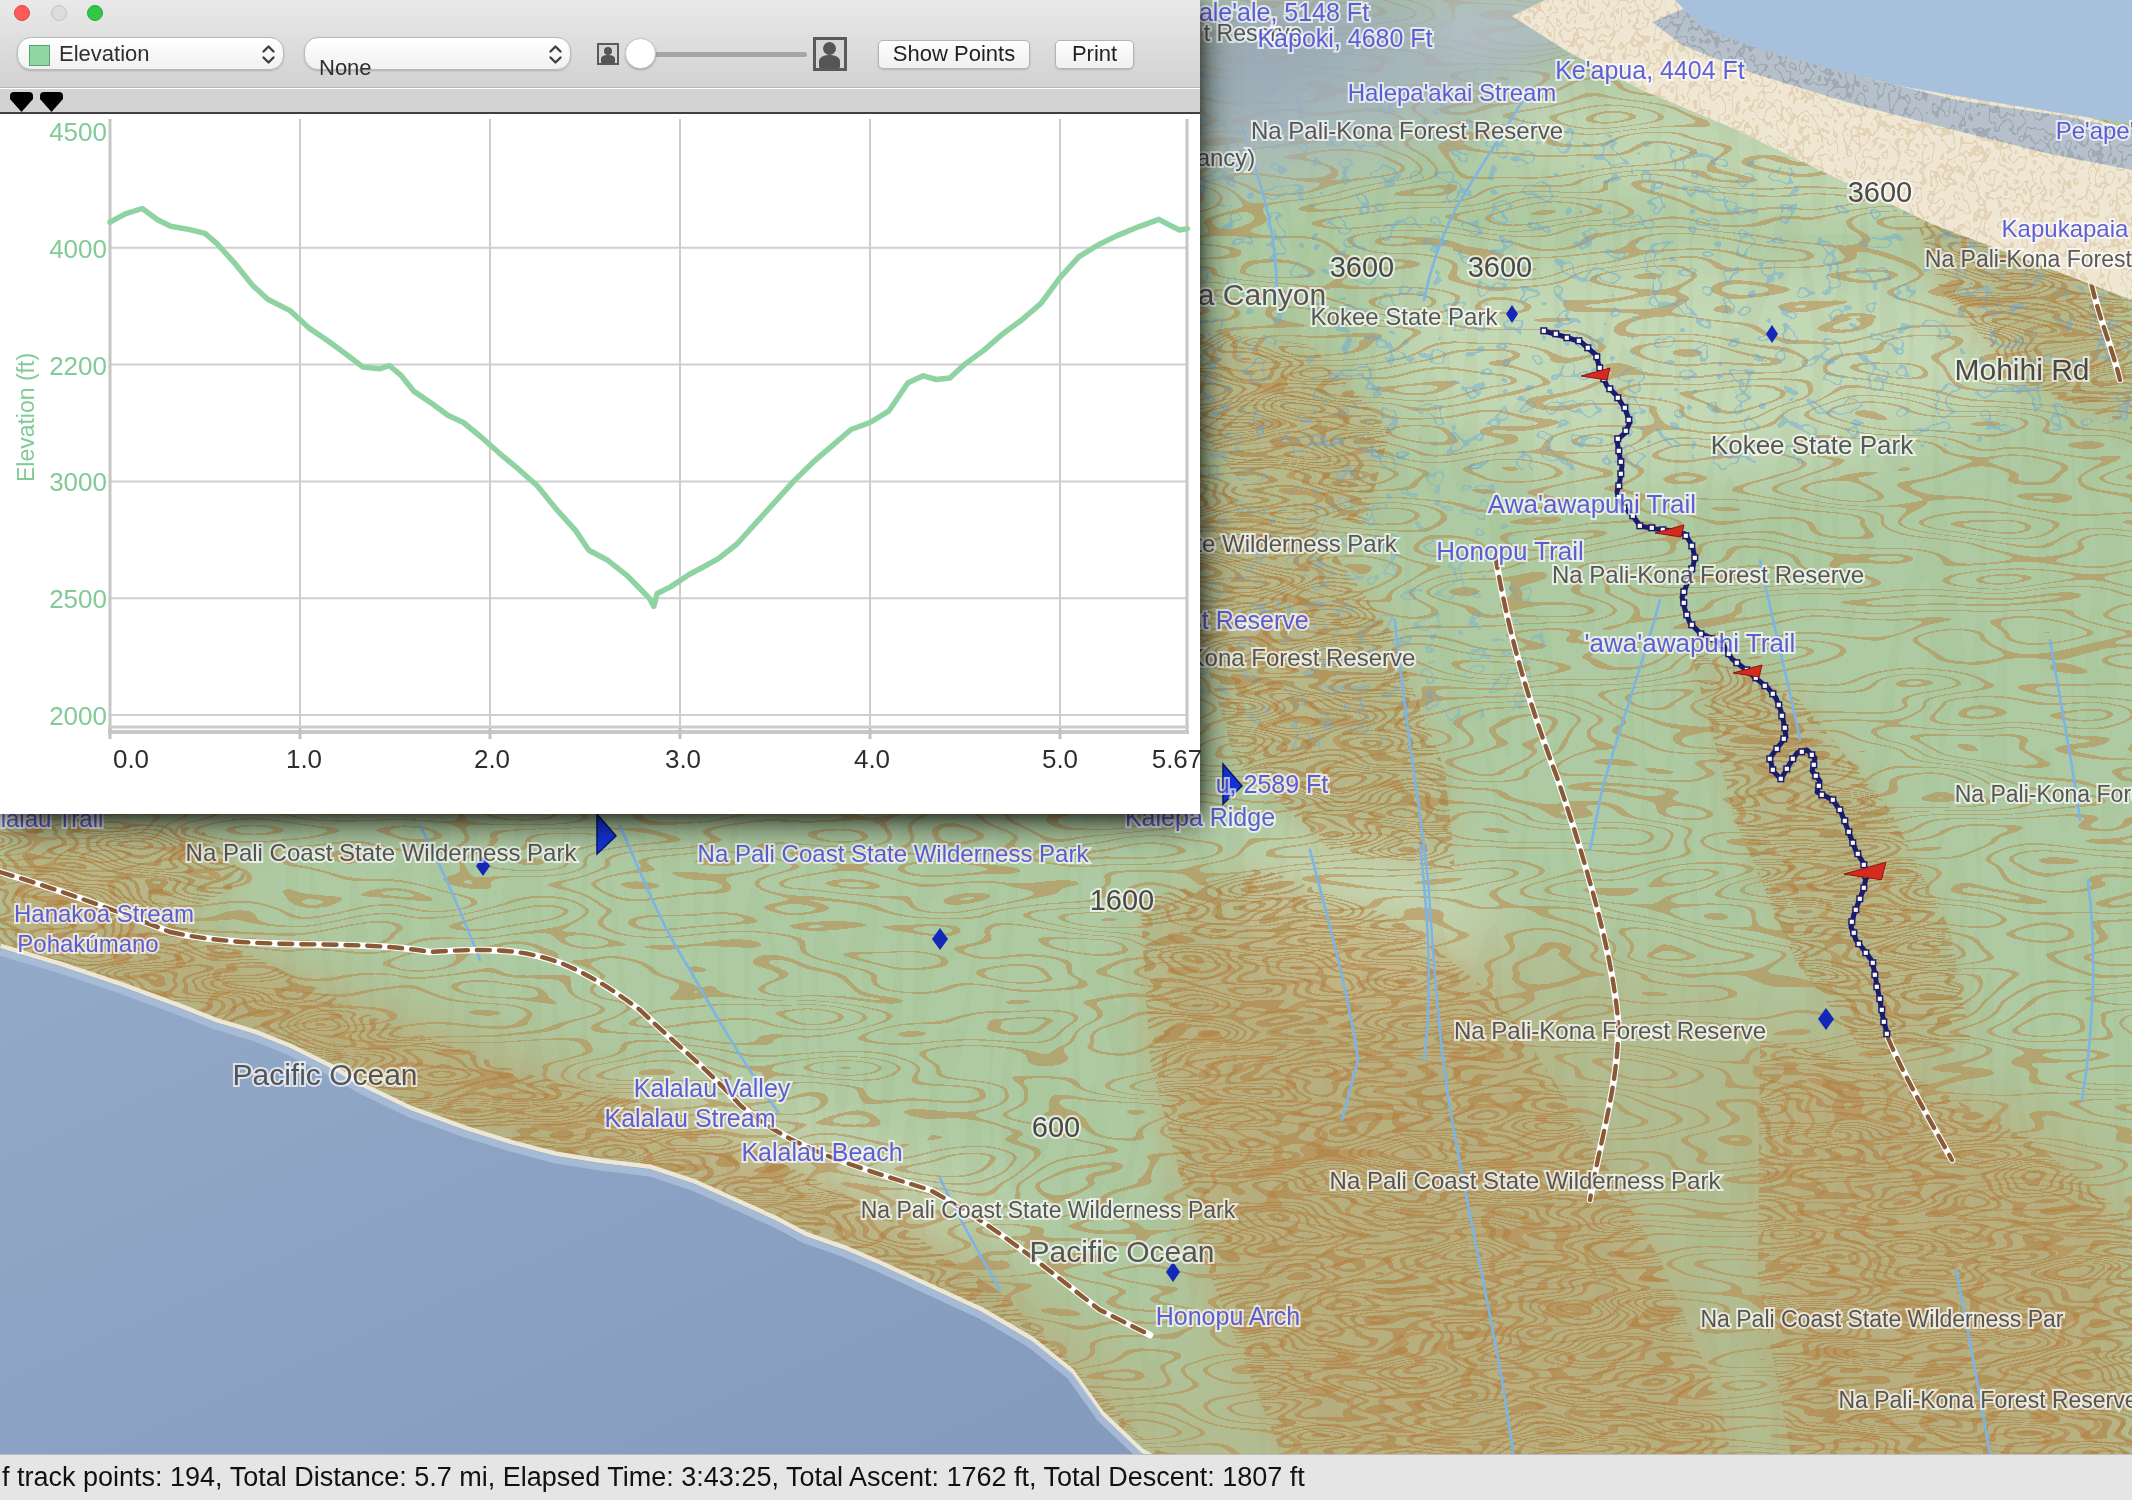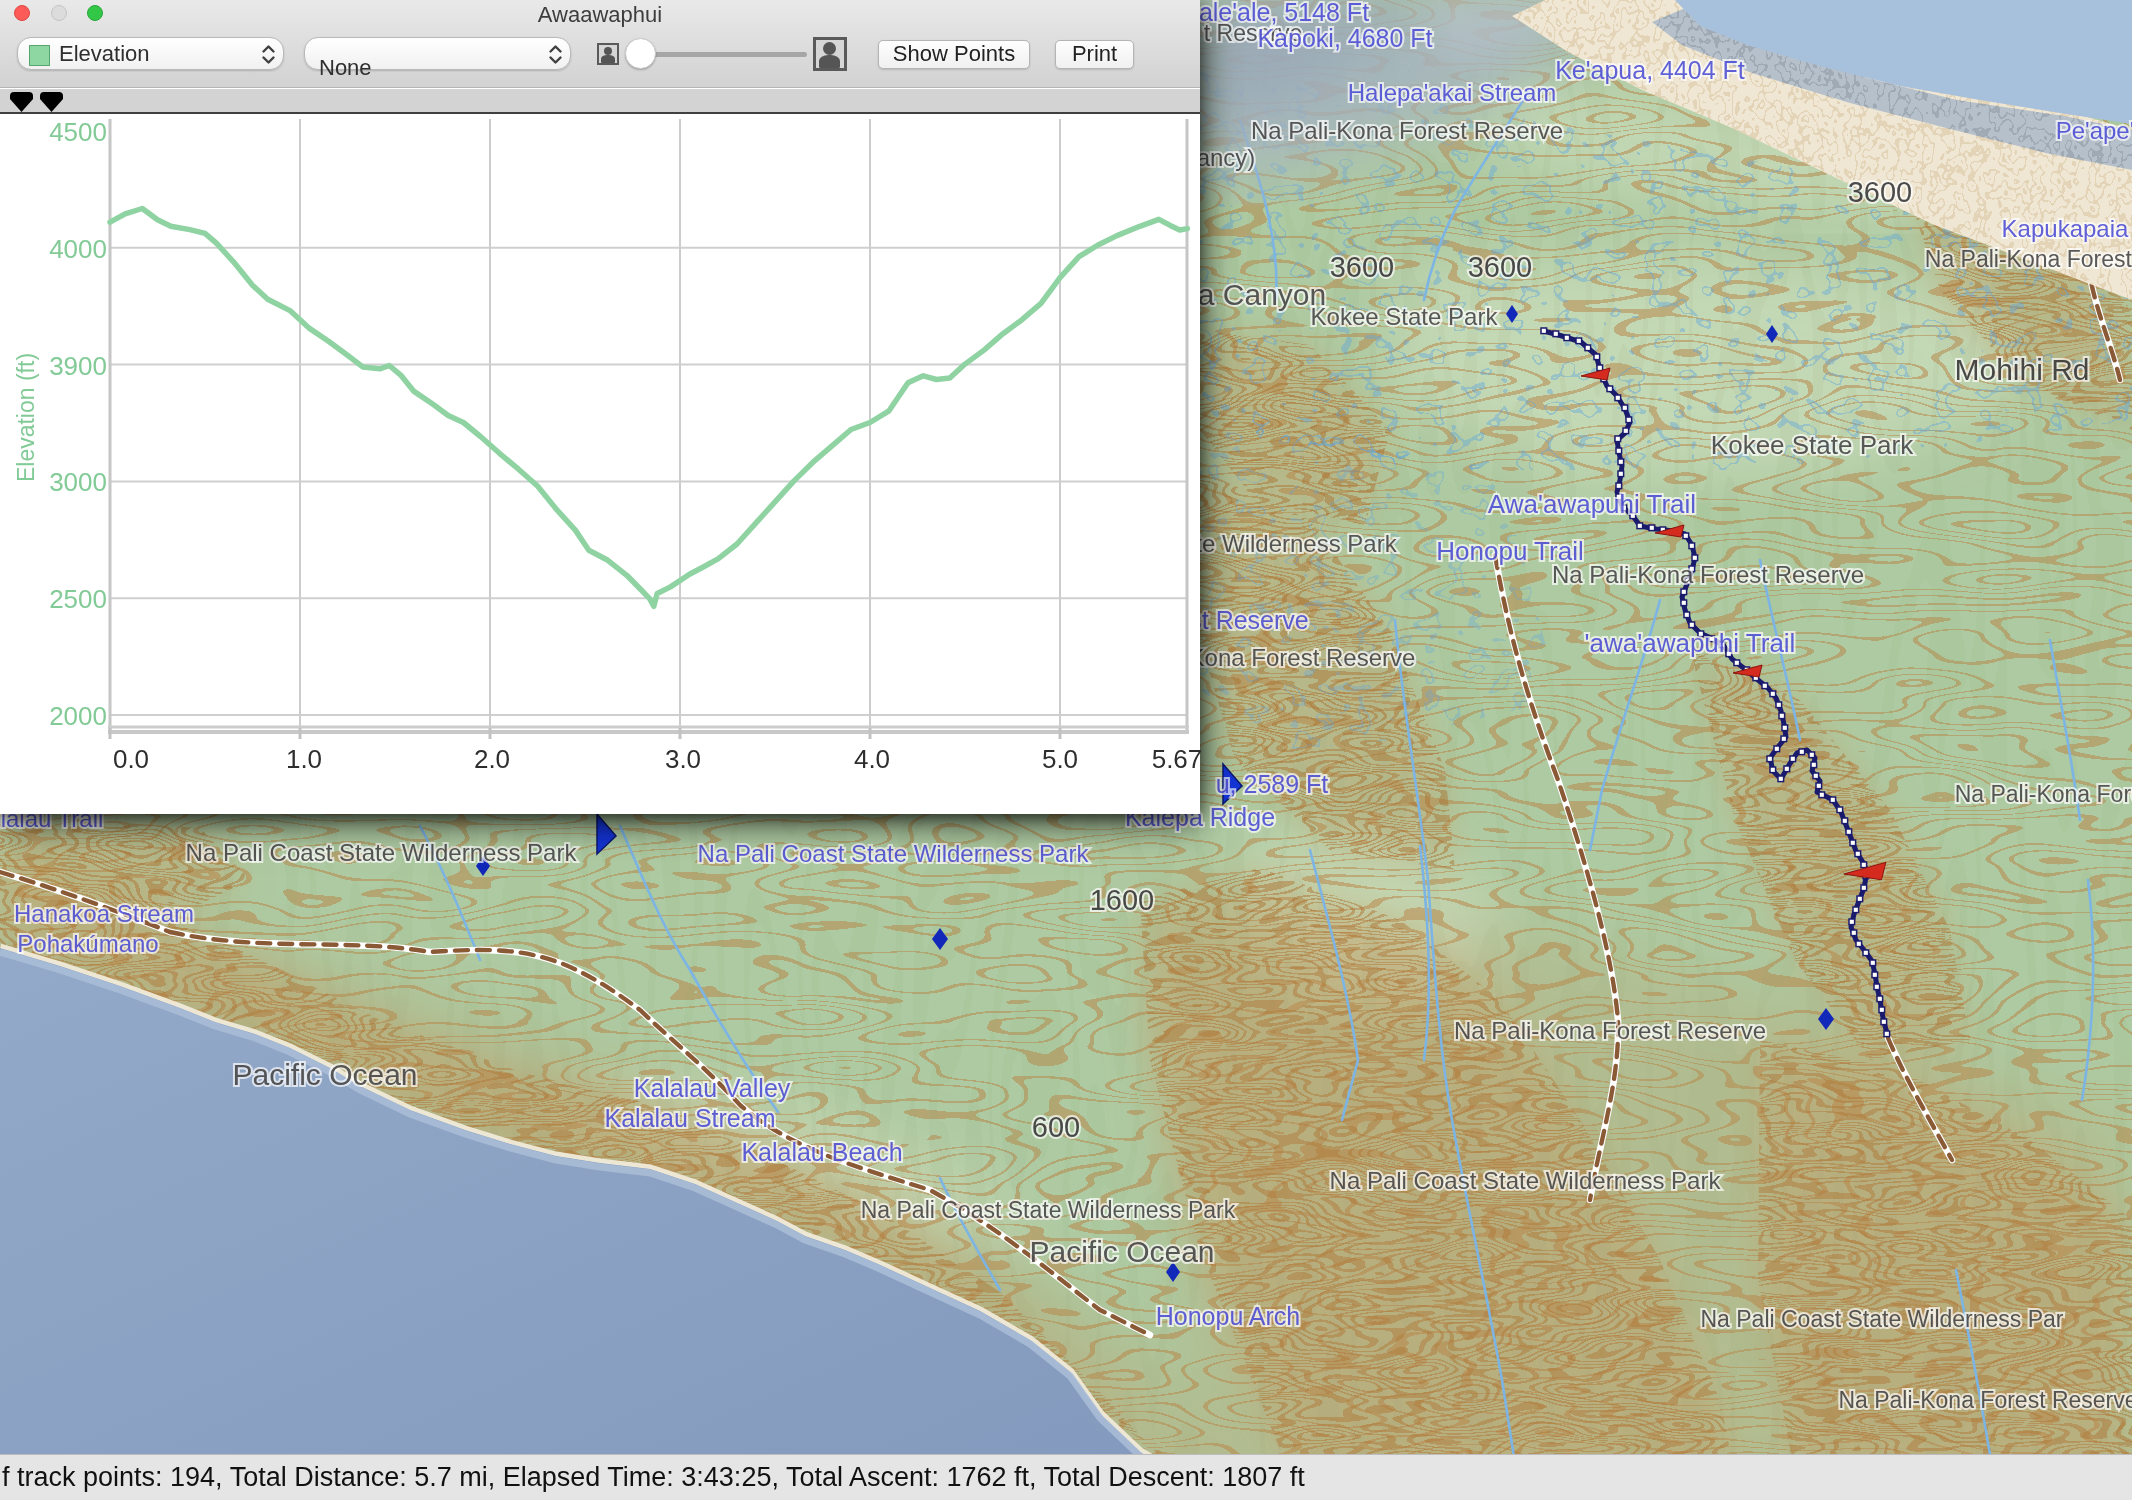--- a/index.html
+++ b/index.html
@@ -312,21 +312,20 @@
 <text x="1228" y="1325" text-anchor="middle" font-size="25" fill="#5556d8" stroke="#ffffff" stroke-width="4" paint-order="stroke" stroke-opacity="0.75" opacity="0.92">Honopu Arch</text>
 <text x="1882" y="1327" text-anchor="middle" font-size="23" fill="#4e4e4e" stroke="#ffffff" stroke-width="4" paint-order="stroke" stroke-opacity="0.75" opacity="0.92">Na Pali Coast State Wilderness Par</text>
 <text x="1988" y="1408" text-anchor="middle" font-size="23" fill="#4e4e4e" stroke="#ffffff" stroke-width="4" paint-order="stroke" stroke-opacity="0.75" opacity="0.92">Na Pali-Kona Forest Reserve</text>
     </g>
 </svg>
 <div id="win">
   <div id="titlebar">
     <div class="tl" style="left:14px;background:#fc5b57;border:1px solid #dd4743"></div>
     <div class="tl" style="left:51px;background:#dcdcdc;border:1px solid #c4c4c4"></div>
     <div class="tl" style="left:87px;background:#33c748;border:1px solid #27a73a"></div>
-    <div id="title">Awaawaphui</div>
     <div class="dd" style="left:17px;width:267px;">
         <span style="position:absolute;left:11px;top:7px;width:21px;height:21px;background:#8ed6a2;border:1px solid #57a76d"></span>
         <span style="position:absolute;left:41px;top:3px">Elevation</span>
       <svg class="chev" viewBox="0 0 19 23">
           <path d="M4.5,8.5 L9.5,3.5 L14.5,8.5 M4.5,14.5 L9.5,19.5 L14.5,14.5" stroke="#3f3f3f" stroke-width="2.4" fill="none" stroke-linecap="round" stroke-linejoin="round"></path>
         </svg>
       </div>
     <div class="dd" style="left:304px;width:267px;">
         <span style="position:absolute;left:14px;top:17px">None</span>
       <svg class="chev" viewBox="0 0 19 23">
@@ -366,21 +365,21 @@
 <line x1="110" y1="612" x2="110" y2="623" stroke="#c2c2c2" stroke-width="3"></line>
       <line x1="300" y1="612" x2="300" y2="623" stroke="#c2c2c2" stroke-width="3"></line>
       <line x1="490" y1="612" x2="490" y2="623" stroke="#c2c2c2" stroke-width="3"></line>
       <line x1="680" y1="612" x2="680" y2="623" stroke="#c2c2c2" stroke-width="3"></line>
       <line x1="870" y1="612" x2="870" y2="623" stroke="#c2c2c2" stroke-width="3"></line>
       <line x1="1060" y1="612" x2="1060" y2="623" stroke="#c2c2c2" stroke-width="3"></line>
 <polyline points="110.0,106.1 125.2,97.9 142.3,92.5 157.5,103.8 170.8,110.3 189.8,113.6 205.0,117.3 216.4,127.1 233.5,145.8 252.5,169.2 267.7,183.2 290.5,194.9 309.5,212.4 328.5,225.2 347.5,239.2 362.7,250.9 379.8,252.8 389.3,249.5 400.7,259.1 414.0,275.4 433.0,288.3 448.2,299.5 463.4,306.5 480.5,320.5 499.5,337.3 518.5,353.2 537.5,370.0 556.5,393.4 575.5,414.4 588.8,434.3 607.8,444.3 626.8,459.3 642.0,474.7 649.6,482.6 653.8,490.3 657.2,477.5 670.5,470.9 689.5,458.3 702.8,451.3 718.0,442.9 737.0,428.0 756.0,406.9 775.0,385.9 794.0,364.9 813.0,346.2 832.0,329.9 851.0,313.5 870.0,306.5 889.0,294.8 908.0,266.8 923.2,259.8 936.5,263.5 949.8,262.1 965.0,248.1 984.0,234.1 1003.0,217.7 1022.0,203.7 1041.0,187.4 1060.0,161.7 1079.0,140.7 1098.0,129.0 1117.0,119.6 1139.8,110.3 1158.8,103.3 1170.2,109.4 1179.7,114.0 1187.3,112.6" fill="none" stroke="#90d3a2" stroke-width="5.5" stroke-linejoin="round" stroke-linecap="round"></polyline>
 </svg>
   <div class="yl" style="top:117px">4500</div>
     <div class="yl" style="top:234px">4000</div>
-    <div class="yl" style="top:351px">3900</div>
+    <div class="yl" style="top:351px">2200</div>
     <div class="yl" style="top:467px">3000</div>
     <div class="yl" style="top:584px">2500</div>
     <div class="yl" style="top:701px">2000</div>
   <div id="ylab">Elevation (ft)</div>
   <div class="xl" style="left:91px">0.0</div>
     <div class="xl" style="left:264px">1.0</div>
     <div class="xl" style="left:452px">2.0</div>
     <div class="xl" style="left:643px">3.0</div>
     <div class="xl" style="left:832px">4.0</div>
     <div class="xl" style="left:1020px">5.0</div>

